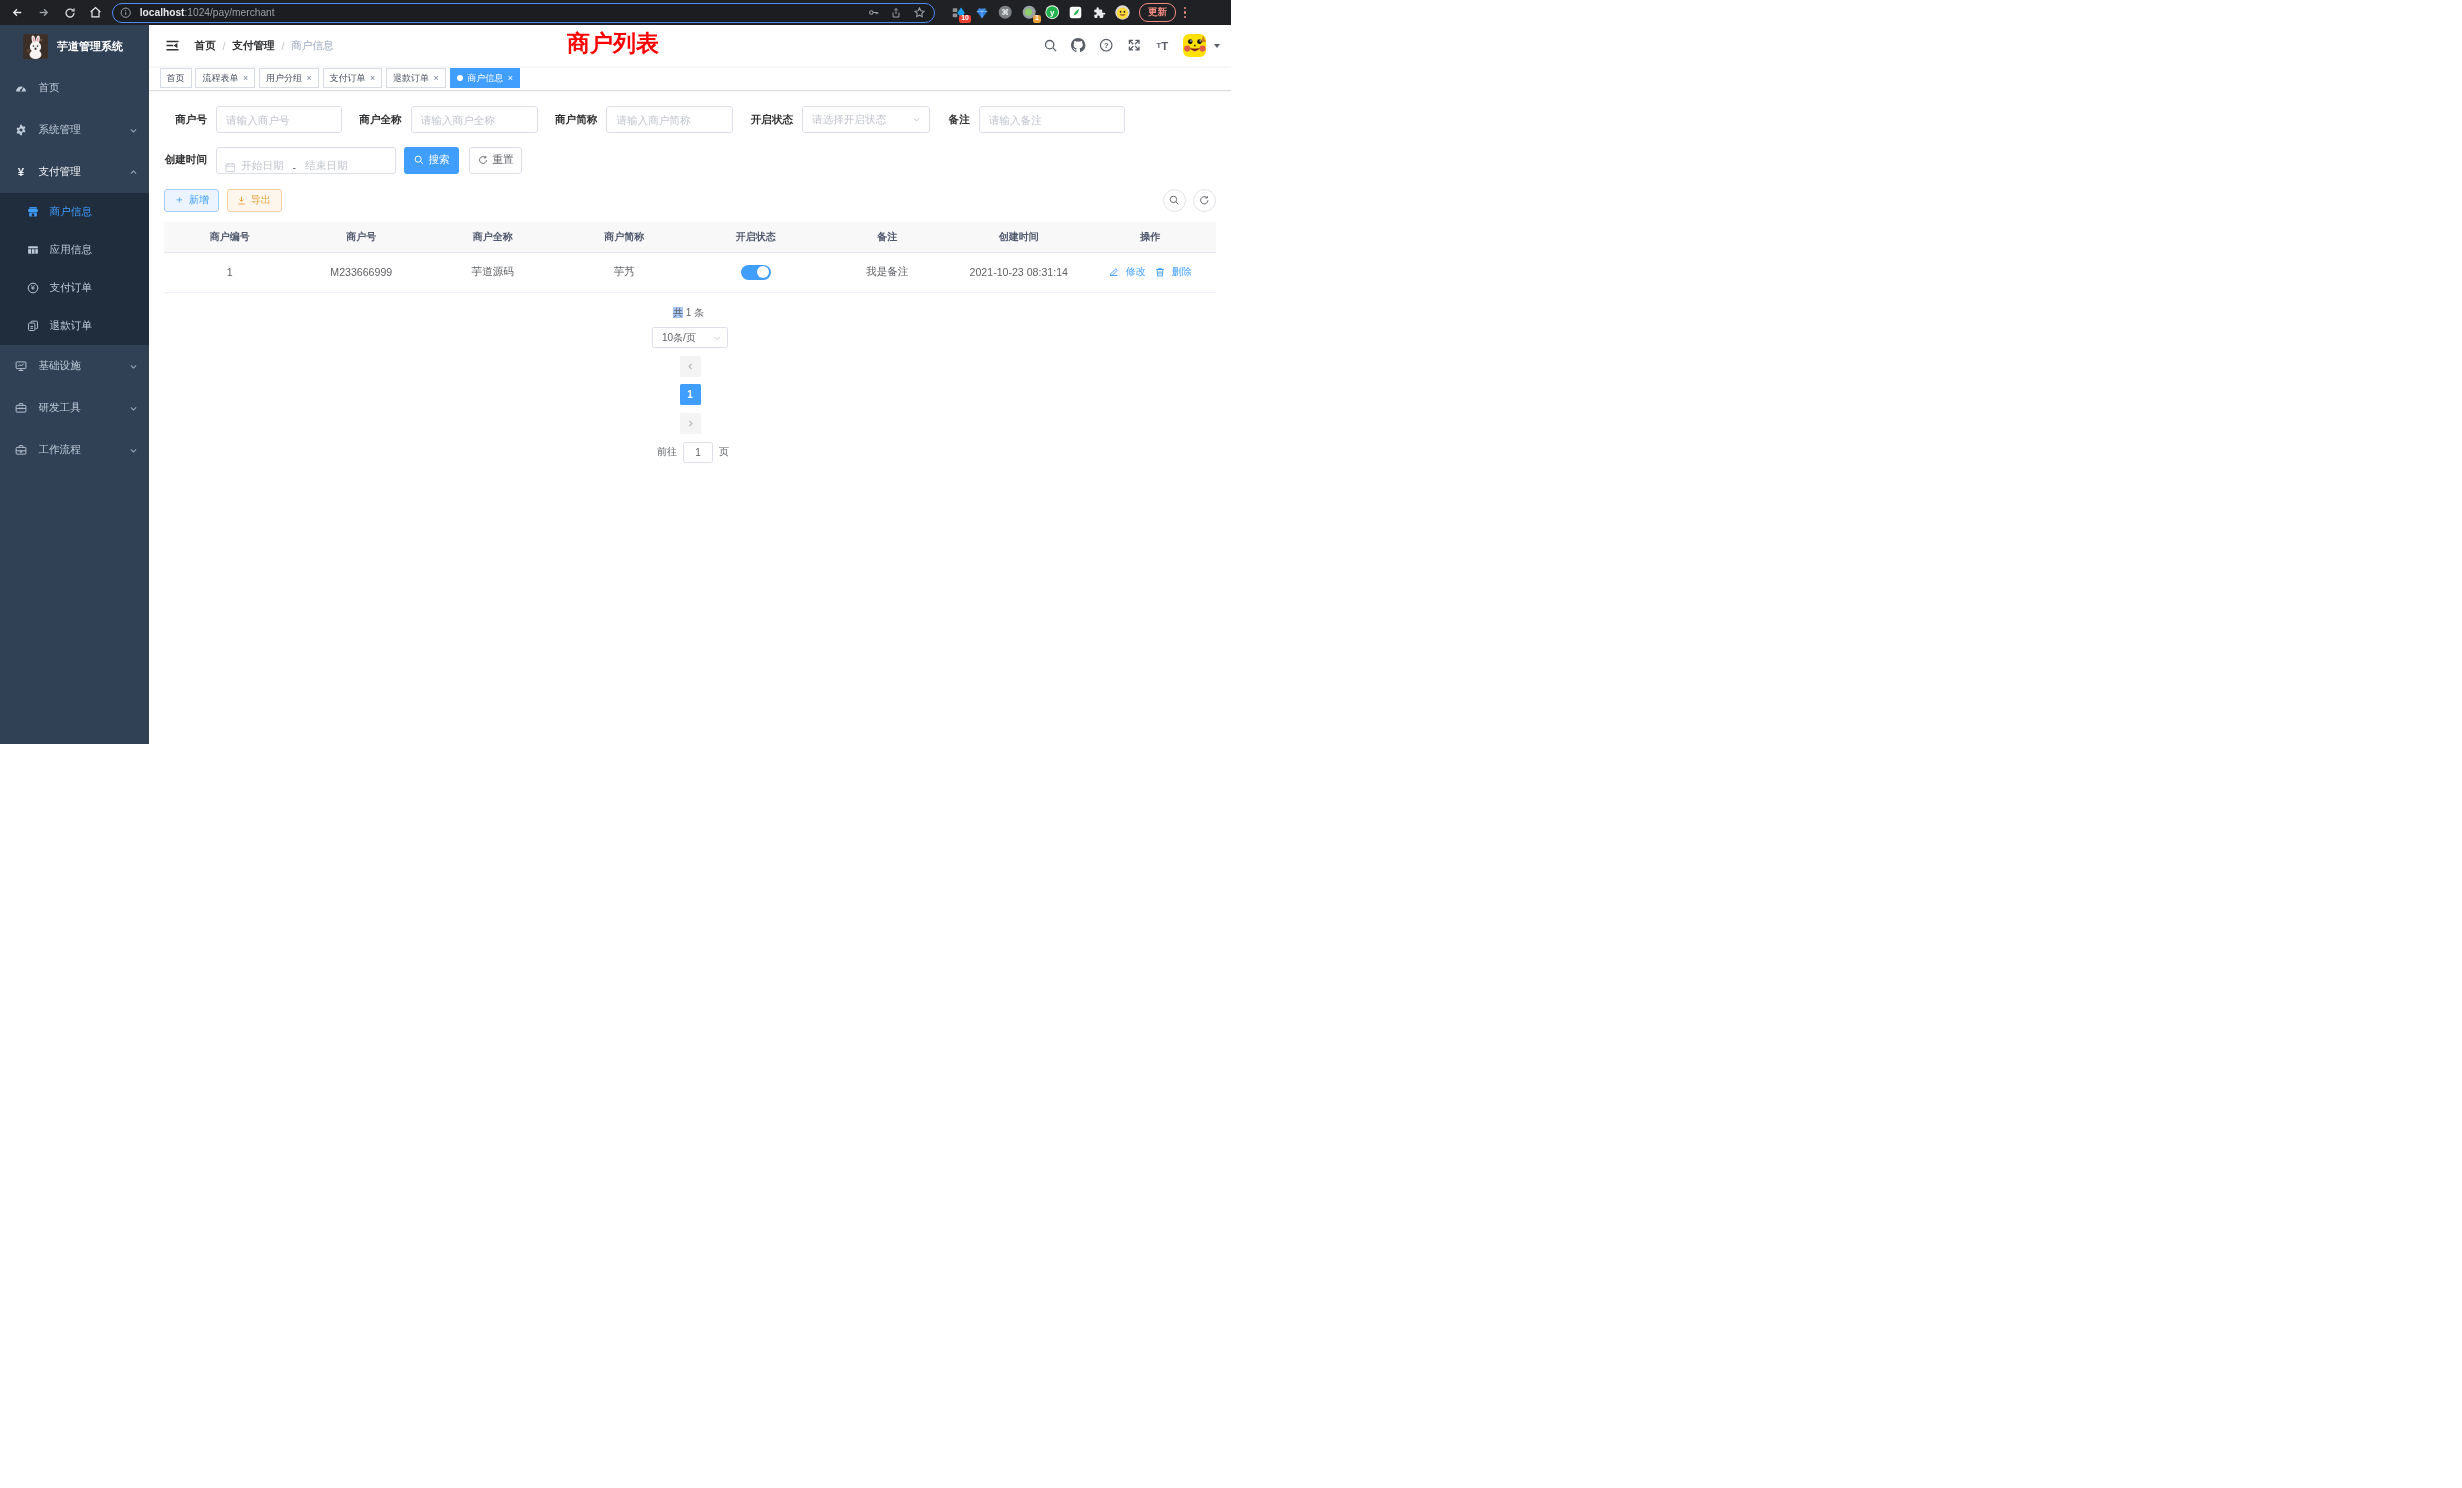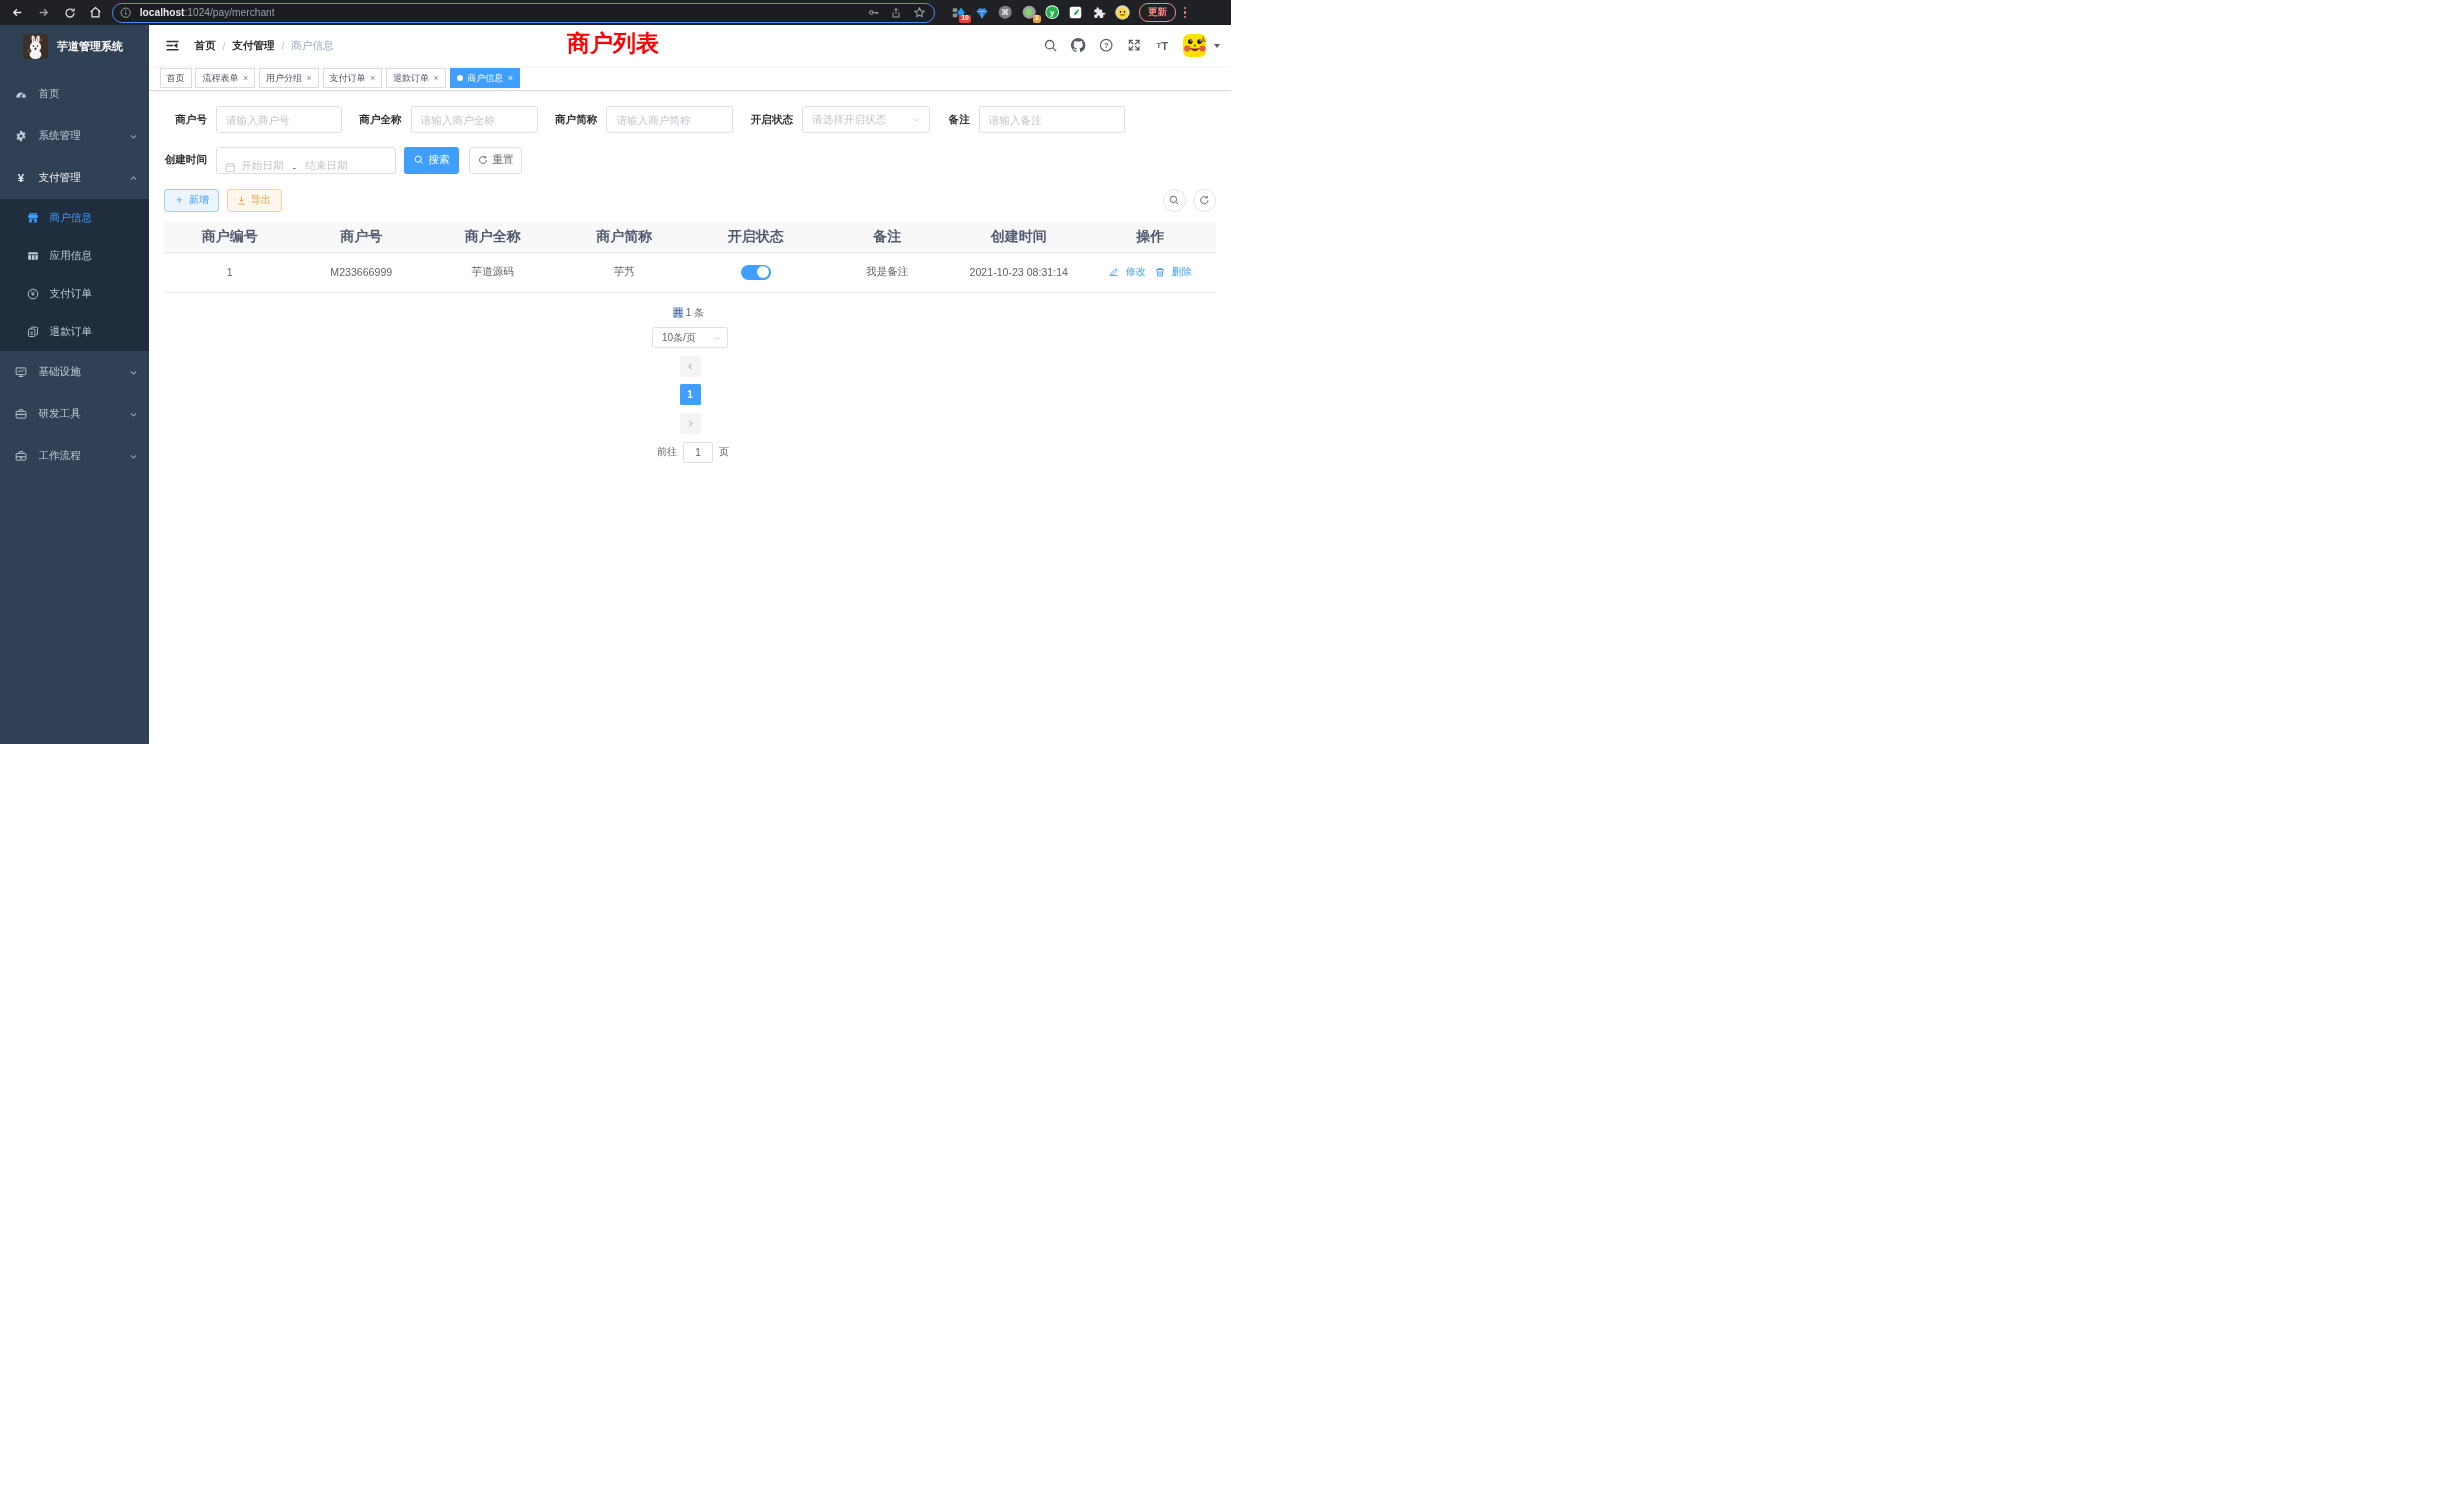--- a/index.html
+++ b/index.html
@@ -24,21 +24,21 @@
   .badge.orange { background:#e8a33d; }
   .update-pill { border:1.1px solid #f28b82; color:#f28b82; background:transparent; border-radius:9px;
     font-size:9.5px; font-weight:700; padding:2.3px 8.3px; margin-right:6px; white-space:nowrap; }
   .kebab { display:flex; flex-direction:column; gap:1.9px; padding:0 4.5px 0 1.5px; }
   .kebab i { width:2.3px; height:2.3px; border-radius:50%; background:#f28b82; }
 
   
   .shell { display:flex; height:719px; }
 
   
-  .sidebar { width:149px; background:#304156; color:#bfcbd9; flex-shrink:0; display:flex; flex-direction:column;gap:6px; }
+  .sidebar { width:149px; background:#304156; color:#bfcbd9; flex-shrink:0; display:flex; flex-direction:column; }
   .logo-row { height:42px; display:flex; align-items:center; padding-left:23px; }
   .logo-img { width:25px; height:25px; border-radius:2.3px; overflow:hidden; flex-shrink:0; }
   .logo-title { color:#fff; font-size:11px; font-weight:700; margin-left:9px; white-space:nowrap; }
   .menu-item { height:42px; display:flex; align-items:center; padding:0 10.6px 0 15px; font-size:10.6px; cursor:pointer; }
   .menu-item .mi-icon { width:12px; height:12px; margin-right:11.4px; display:flex; align-items:center; justify-content:center; flex-shrink:0; color:#bfcbd9; font-size:11.4px; }
   .menu-item .mi-label { flex:1; }
   .menu-item .chev { color:#9aa5b5; }
   .submenu { background:#1f2d3d; }
   .sub-item { height:38px; display:flex; align-items:center; padding-left:27px; font-size:10.6px; cursor:pointer; }
   .sub-item .mi-icon { width:12px; height:12px; margin-right:10.6px; display:flex; align-items:center; justify-content:center; }
@@ -94,21 +94,21 @@
   .actions-row { margin-top:15px; display:flex; align-items:center; }
   .btn-add { background:#ecf5ff; border-color:#a0cfff; color:#409EFF; width:55px; height:23px; font-size:10px; }
   .btn-export { background:#fdf6ec; border-color:#f3d19e; color:#e6a23c; width:55px; height:23px; font-size:10px; margin-left:7.6px; }
   .right-tools { margin-left:auto; display:flex; align-items:center; gap:6.8px; }
   .circ-btn { width:23px; height:23px; border-radius:50%; border:0.8px solid #e0e3e9; background:#fff;
     display:flex; align-items:center; justify-content:center; cursor:pointer; color:#5f6368; }
 
   .table { margin-top:10px; width:100%; }
   .thead, .trow { display:grid; grid-template-columns:repeat(8,1fr); }
   .thead { background:#f8f8f9; height:31px; border-bottom:0.8px solid #e4e7ed; }
-  .th { display:flex; align-items:center; justify-content:center; font-size:14px; font-weight:700; color:#515a6e; }
+  .th { display:flex; align-items:center; justify-content:center; font-size:10px; font-weight:700; color:#515a6e; }
   .trow { height:40px; border-bottom:0.8px solid #ebeef5; }
   .td { display:flex; align-items:center; justify-content:center; font-size:10.6px; color:#606266; gap:9px; }
   .switch { width:30px; height:15px; border-radius:7.6px; background:#409EFF; position:relative; cursor:pointer; flex-shrink:0;}
   .switch .knob { position:absolute; top:1.5px; right:1.5px; width:12px; height:12px; border-radius:50%; background:#fff; }
   .link-btn { display:inline-flex; align-items:center; gap:7px; color:#409EFF; font-size:10px; cursor:pointer; white-space:nowrap; }
 
   .pagination { margin-top:13px; display:flex; align-items:center; justify-content:flex-end; font-size:10px; color:#606266; gap:7.6px; padding-bottom:15px;flex-direction:column;}
   .pg-total { margin-right:3px; }
   .txt-sel { background:#a9c7f5; }
   .pg-size { width:76px; height:21px; border:0.8px solid #dcdfe6; border-radius:2.3px; display:flex; align-items:center;

